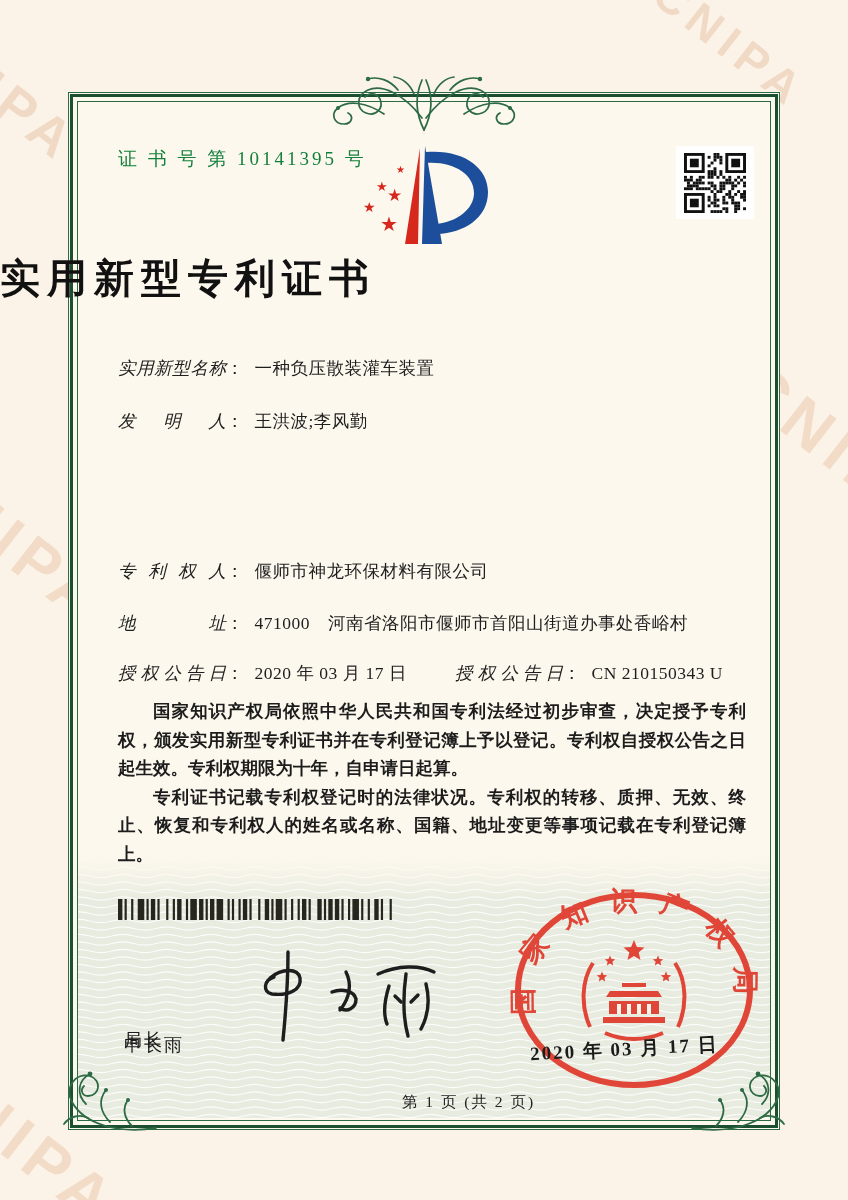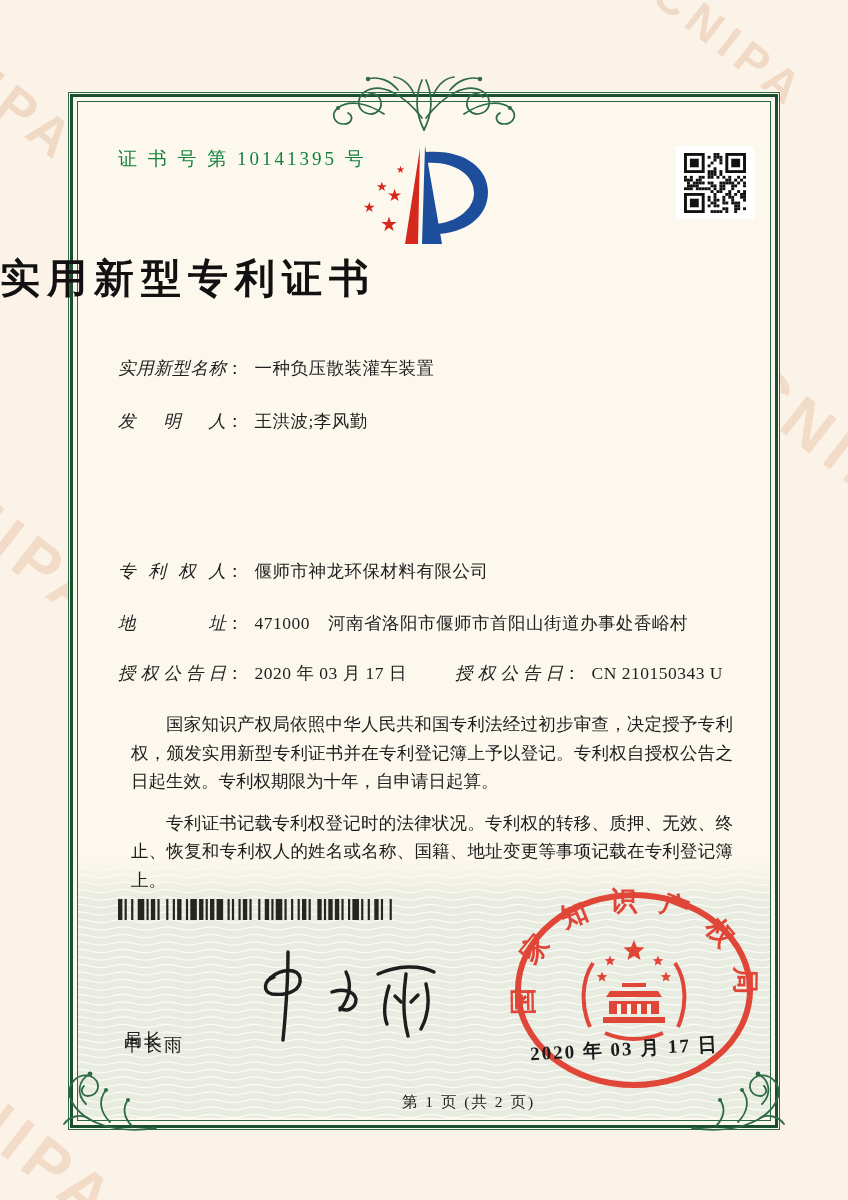--- a/index.html
+++ b/index.html
@@ -43,21 +43,21 @@
   .frow{position:absolute;left:118px;font-size:17.5px;white-space:nowrap;color:#1e1e1e;}
   .flabel{display:inline-block;width:108px;text-align:justify;text-align-last:justify;vertical-align:top;font-style:italic;}
   .fcolon{display:inline-block;}
   .fvalue{display:inline-block;margin-left:11px;letter-spacing:0.5px;}
   .grant2{position:absolute;left:337px;top:0;white-space:nowrap;}
   
   .body-text{
     position:absolute;left:118px;top:697px;width:628px;
     font-size:17.5px;line-height:28.6px;text-align:justify;color:#1c1c1c;
   }
-  .body-text p{margin:13px;text-indent:2em;}
+  .body-text p{margin:0;text-indent:2em;font-weight:bold;}
   
   .barcode{position:absolute;left:118px;top:899px;width:276px;height:21px;}
   .director-title{position:absolute;left:124px;top:1028px;font-size:18px;letter-spacing:2px;color:#1c1c1c;}
   .director-name{position:absolute;left:124px;top:1033px;font-size:18px;letter-spacing:2px;color:#1c1c1c;}
   .signature{position:absolute;left:248px;top:946px;}
   .seal{position:absolute;left:505px;top:885px;}
   .seal-date{
     position:absolute;left:530px;top:1036px;width:200px;font-size:19px;font-weight:600;
     letter-spacing:2px;color:#1b1b1b;transform:rotate(-3deg);
   }

